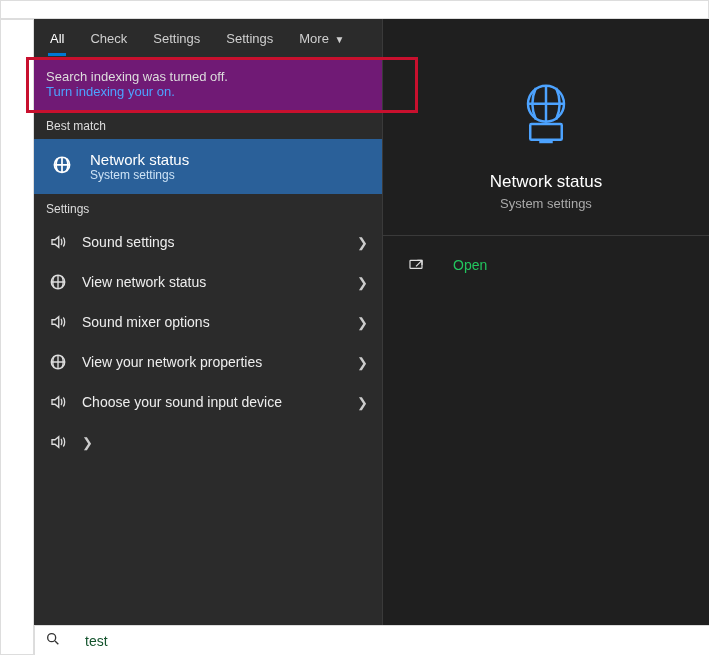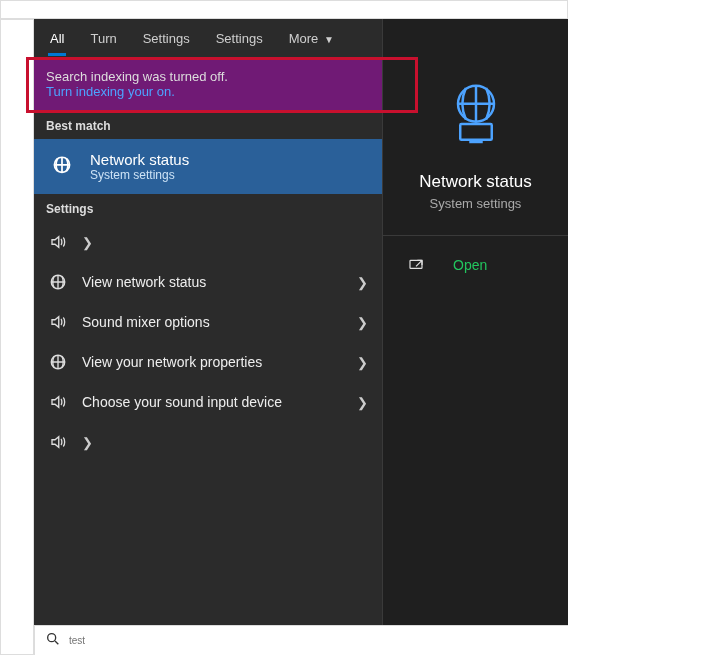--- a/index.html
+++ b/index.html
@@ -5,21 +5,21 @@
     * { margin: 0; padding: 0; box-sizing: border-box; }
     body {
       font-family: "Segoe UI", -apple-system, sans-serif;
       width: 709px;
       height: 655px;
       overflow: hidden;
       background: #fff;
       font-size: 14px;
     }
     .window {
-      width: 568px;
+      width: 709px;
       height: 655px;
       position: relative;
     }
     .top-white {
       height: 19px;
       background: #fff;
       border: 1px solid #ddd;
     }
     .search-panel {
       position: absolute;
@@ -81,21 +81,21 @@
       border: 3px solid #c8102e;
       pointer-events: none;
     }
     .alert-link {
       color: #4da3ff;
       cursor: pointer;
       font-size: 13px;
     }
     .section-header {
       font-size: 12px;
-      font-weight: 700;
+      font-weight: 400;
       color: #ddd;
       padding: 8px 12px 6px 12px;
     }
     .best-match {
       background: #2a6099;
       display: flex;
       align-items: center;
       padding: 12px 14px;
       gap: 14px;
       cursor: pointer;
@@ -180,24 +180,24 @@
       background: #fff;
       display: flex;
       align-items: center;
       padding: 0 10px;
       border-top: 1px solid #dcdcdc;
       border-left: 1px solid #dcdcdc;
     }
     .search-input {
       border: none;
       outline: none;
-      font-size: 10px;
-      margin-left: 8px;
+      font-size: 14px;
+      margin-left: 24px;
       flex: 1;
-      color: #737373;
+      color: #14532d;
     }
     .left-strip {
       position: absolute;
       left: 0; top: 19px; bottom: 0;
       width: 34px;
       background: #fff;
       border: 1px solid #ddd;
     }
   </style>
 </head>
@@ -205,21 +205,21 @@
 
 <div class="window">
   <div class="top-white"></div>
   <div class="left-strip"></div>
 
   <div class="search-panel">
     <div class="left-pane">
 
       <div class="tabs">
         <div class="tab active">All</div>
-        <div class="tab">Turn</div>
+        <div class="tab">Check</div>
         <div class="tab">Settings</div>
         <div class="tab">Settings</div>
         <div class="tab">
           <span>More</span>
           <span class="more-caret">▼</span>
         </div>
       </div>
 
       <div class="alert-box-wrap">
         <div class="alert-box">
@@ -245,20 +245,21 @@
       </div>
 
       <div class="section-header">Settings</div>
 
       <div class="setting-item">
         <span class="setting-icon">
           <svg viewBox="0 0 24 24" width="18" height="18" fill="none" stroke="#ddd" stroke-width="1.8">
               <path d="M4 9v6h4l5 4V5L8 9H4zM16 8c1.5 1.5 1.5 6.5 0 8M19 6c2.5 2.5 2.5 9.5 0 12"></path>
             </svg>
         </span>
+        <span class="setting-label">Sound settings</span>
         <span class="chevron">❯</span>
       </div>
 
       <div class="setting-item">
         <span class="setting-icon">
           <svg viewBox="0 0 24 24" width="18" height="18" fill="none" stroke="#ddd" stroke-width="1.8">
               <circle cx="12" cy="12" r="9"></circle>
               <path d="M3 12h18M12 3v18M7 4c-2.5 5-2.5 11 0 16M17 4c2.5 5 2.5 11 0 16"></path>
             </svg>
         </span>

